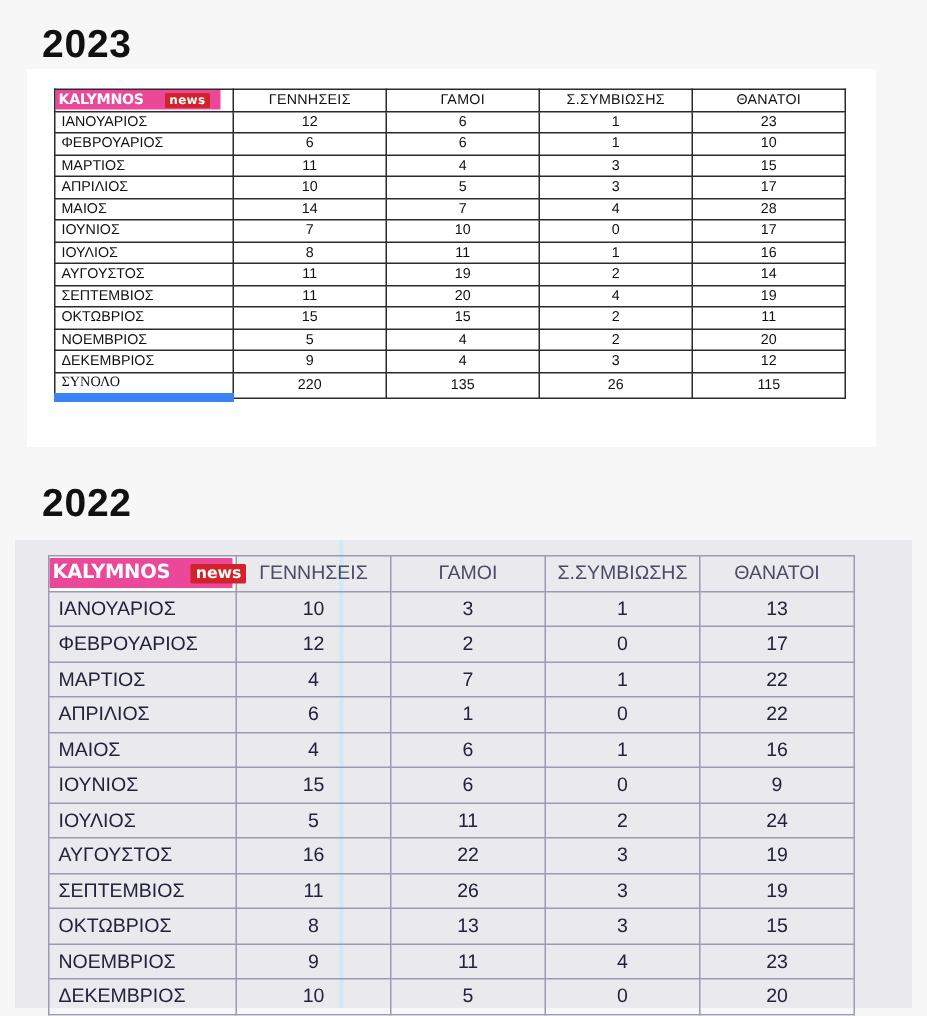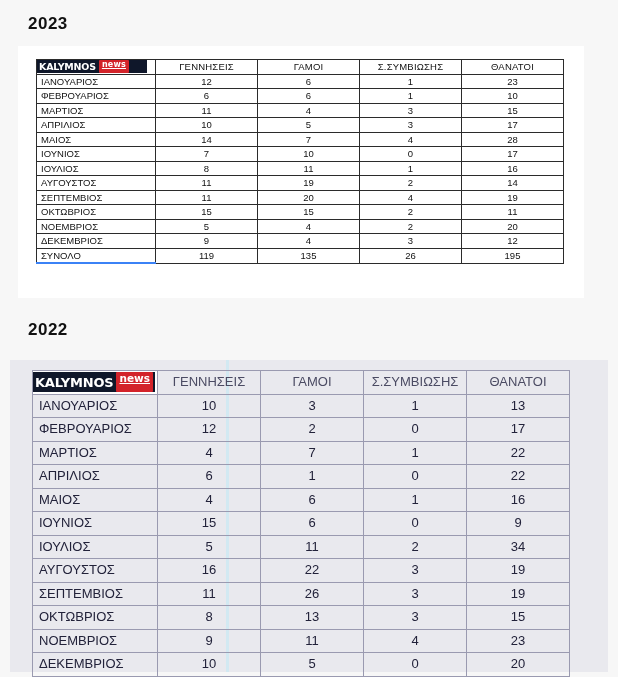--- a/index.html
+++ b/index.html
@@ -13,21 +13,21 @@
     font-family: "Liberation Sans", sans-serif;
     position: relative;
     overflow: hidden;
   }
   .page {
     position: relative;
     width: 618px;
     height: 677px;
   }
   .year-heading {
-    font-size: 17px;
+    font-size: 26px;
     font-weight: bold;
     color: #111;
     letter-spacing: 0.5px;
   }
   
   .block-2023 {
     position: absolute;
     left: 0;
     top: 0;
     width: 618px;
@@ -76,50 +76,51 @@
   }
   .tbl2023 .logo-cell {
     padding: 0;
     background: #ffffff;
     vertical-align: middle;
   }
   .tbl2023 tr.total-row td {
     border-top: 1px solid #2b2b2b;
   }
   .tbl2023 tr.total-row .c-month {
-    border-bottom: 2px solid #3b82f6;
+    border-bottom: 6px solid #3b82f6;
+    font-family: Liberation Serif, serif;
   }
   
   .logo {
     display: flex;
-    background: #0f172a;
+    align-items: center;
+    background: #ec4899;
     height: 13px;
     width: 110px;
     margin: 0;
     padding: 0 2px;
     box-sizing: border-box;
   }
   .logo .kal {
     color: #ffffff;
     font-weight: bold;
     font-size: 9.5px;
     letter-spacing: -0.2px;
     font-family: "DejaVu Sans", sans-serif;
   }
   .logo .news {
     background: #d3232a;
     color: #ffffff;
     font-size: 8px;
     font-weight: bold;
     padding: 0 3px;
-    margin-left: 3px;
+    margin-left: 14px;
     line-height: 10px;
     border-radius: 1px;
     font-family: "DejaVu Sans", sans-serif;
-    text-decoration: underline;
   }
   
   .block-2022 {
     position: absolute;
     left: 0;
     top: 310px;
     width: 496px;
   }
   .block-2022 .year-heading {
     margin: 10px 0 10px 28px;
@@ -288,24 +289,24 @@
           </tr>
           <tr>
             <td class="c-month">ΔΕΚΕΜΒΡΙΟΣ</td>
             <td class="c-num">9</td>
             <td class="c-num">4</td>
             <td class="c-num">3</td>
             <td class="c-num">12</td>
           </tr>
           <tr class="total-row">
             <td class="c-month">ΣΥΝΟΛΟ</td>
-            <td class="c-num">119</td>
+            <td class="c-num">220</td>
             <td class="c-num">135</td>
             <td class="c-num">26</td>
-            <td class="c-num">195</td>
+            <td class="c-num">115</td>
           </tr>
         </tbody>
       </table>
     </div>
   </div>
 
   <div class="block-2022">
     <div class="year-heading">2022</div>
     <div class="sheet-2022"></div>
     <div class="scanline"></div>
@@ -365,21 +366,21 @@
           <td class="c-num">15</td>
           <td class="c-num">6</td>
           <td class="c-num">0</td>
           <td class="c-num">9</td>
         </tr>
         <tr>
           <td class="c-month">ΙΟΥΛΙΟΣ</td>
           <td class="c-num">5</td>
           <td class="c-num">11</td>
           <td class="c-num">2</td>
-          <td class="c-num">34</td>
+          <td class="c-num">24</td>
         </tr>
         <tr>
           <td class="c-month">ΑΥΓΟΥΣΤΟΣ</td>
           <td class="c-num">16</td>
           <td class="c-num">22</td>
           <td class="c-num">3</td>
           <td class="c-num">19</td>
         </tr>
         <tr>
           <td class="c-month">ΣΕΠΤΕΜΒΙΟΣ</td>

